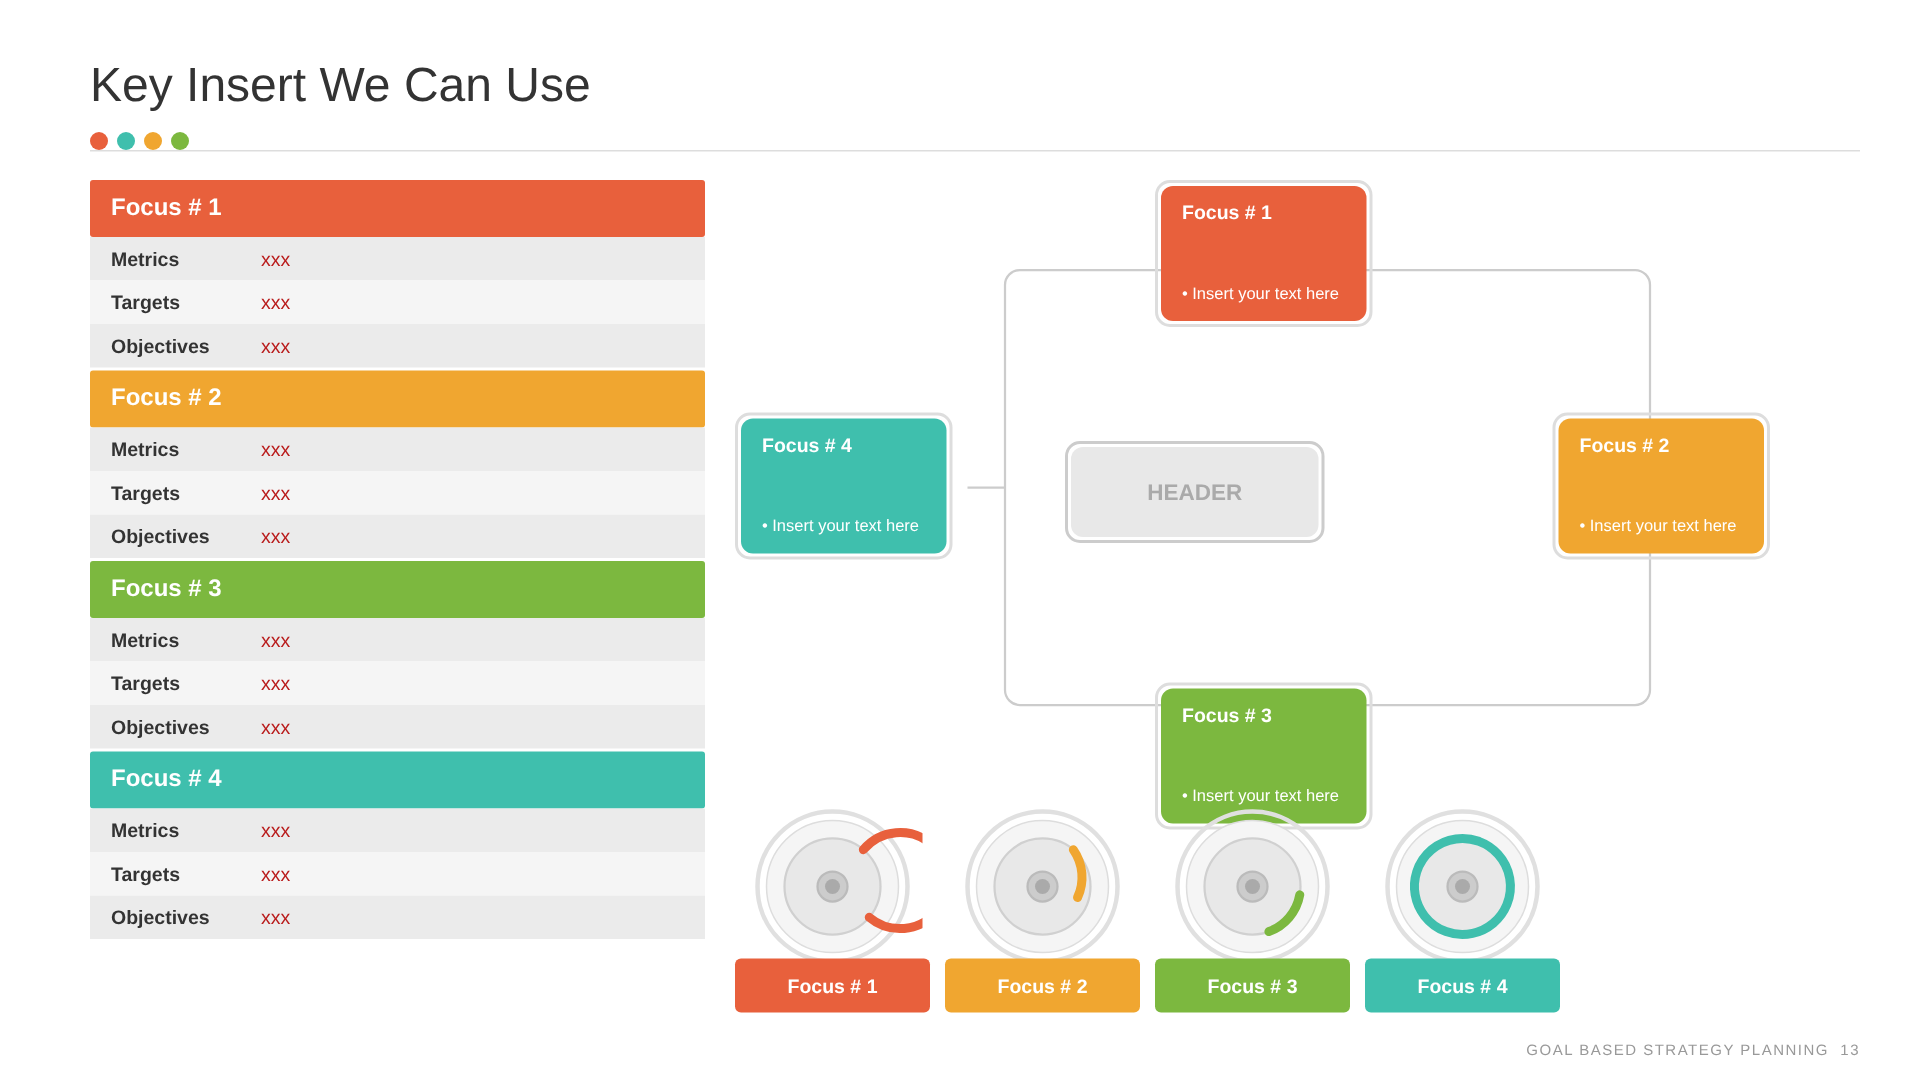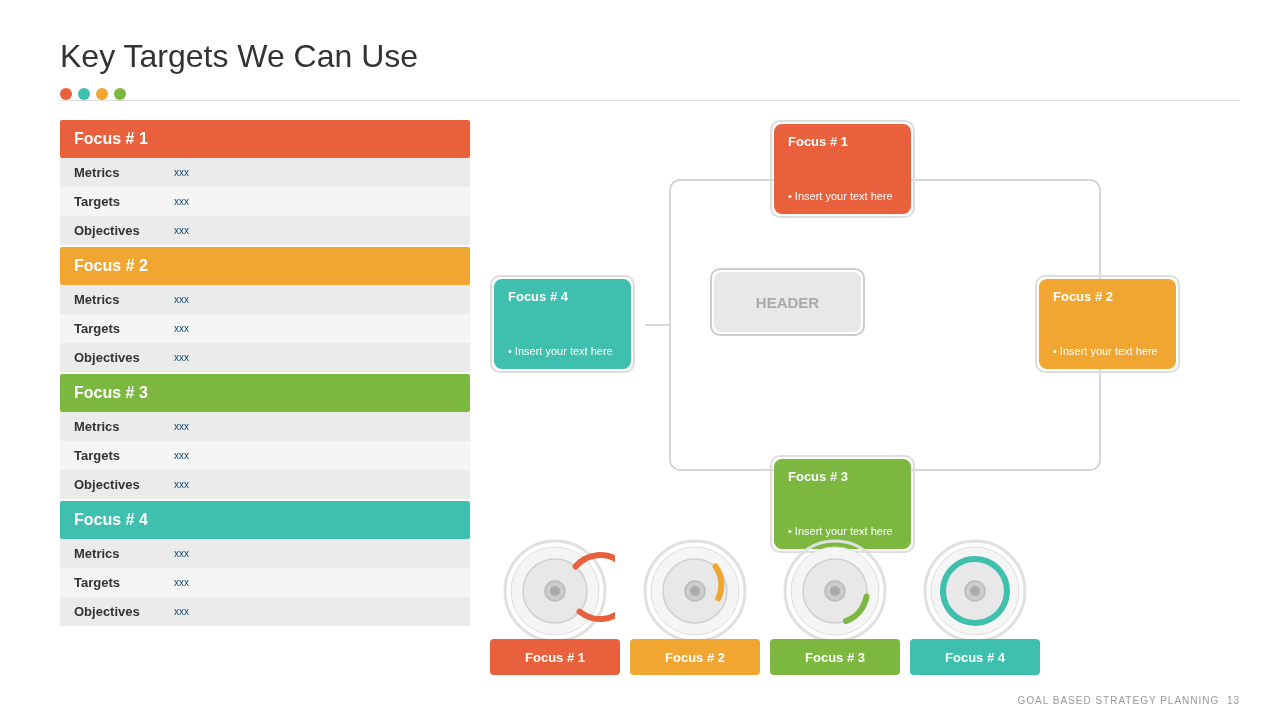--- a/index.html
+++ b/index.html
@@ -73,22 +73,22 @@
     }
     .row:nth-child(odd) { background: #F5F5F5; }
     .row:nth-child(even) { background: #EBEBEB; }
     .row-label {
       font-weight: 700;
       font-size: 13px;
       color: #333;
       width: 100px;
     }
     .row-value {
-      font-size: 10px;
-      color: #0c4a6e;
+      font-size: 13px;
+      color: #b91c1c;
     }
 
     .focus-section { margin-bottom: 2px; }
 
     .gauge-item {
       display: flex;
       flex-direction: column;
       align-items: center;
     }
 
@@ -152,21 +152,21 @@
       font-weight: 700;
       display: flex;
       align-items: center;
       justify-content: center;
       min-height: 60px;
     }
   </style>
 </head>
 <body>
 
-<h1 class="page-title">Key Targets We Can Use</h1>
+<h1 class="page-title">Key Insert We Can Use</h1>
 
 <div class="dots-row">
   <div class="dot" style="background:#E8603C;"></div>
   <div class="dot" style="background:#3FBFAD;"></div>
   <div class="dot" style="background:#F0A630;"></div>
   <div class="dot" style="background:#7CB83F;"></div>
 </div>
 
 <div class="divider"></div>
 
@@ -276,21 +276,21 @@
     <div class="node-outer" style="border-color:#ddd;">
       <div class="node-inner ni-f4">
         <div class="node-title">Focus # 4</div>
         <div class="bullet-text">
           <span style="margin-right:3px;">•</span><span>Insert your text here</span>
         </div>
       </div>
     </div>
   </div>
 
-  <div style="position:absolute; top:148px; left:220px; width:155px;">
+  <div style="position:absolute; top:174px; left:220px; width:173px;">
     <div class="node-outer" style="border-color:#ccc;">
       <div class="node-inner ni-header">HEADER</div>
     </div>
   </div>
 
   <div style="position:absolute; top:155px; left:545px; width:145px;">
     <div class="node-outer" style="border-color:#ddd;">
       <div class="node-inner ni-f2">
         <div class="node-title">Focus # 2</div>
         <div class="bullet-text">

